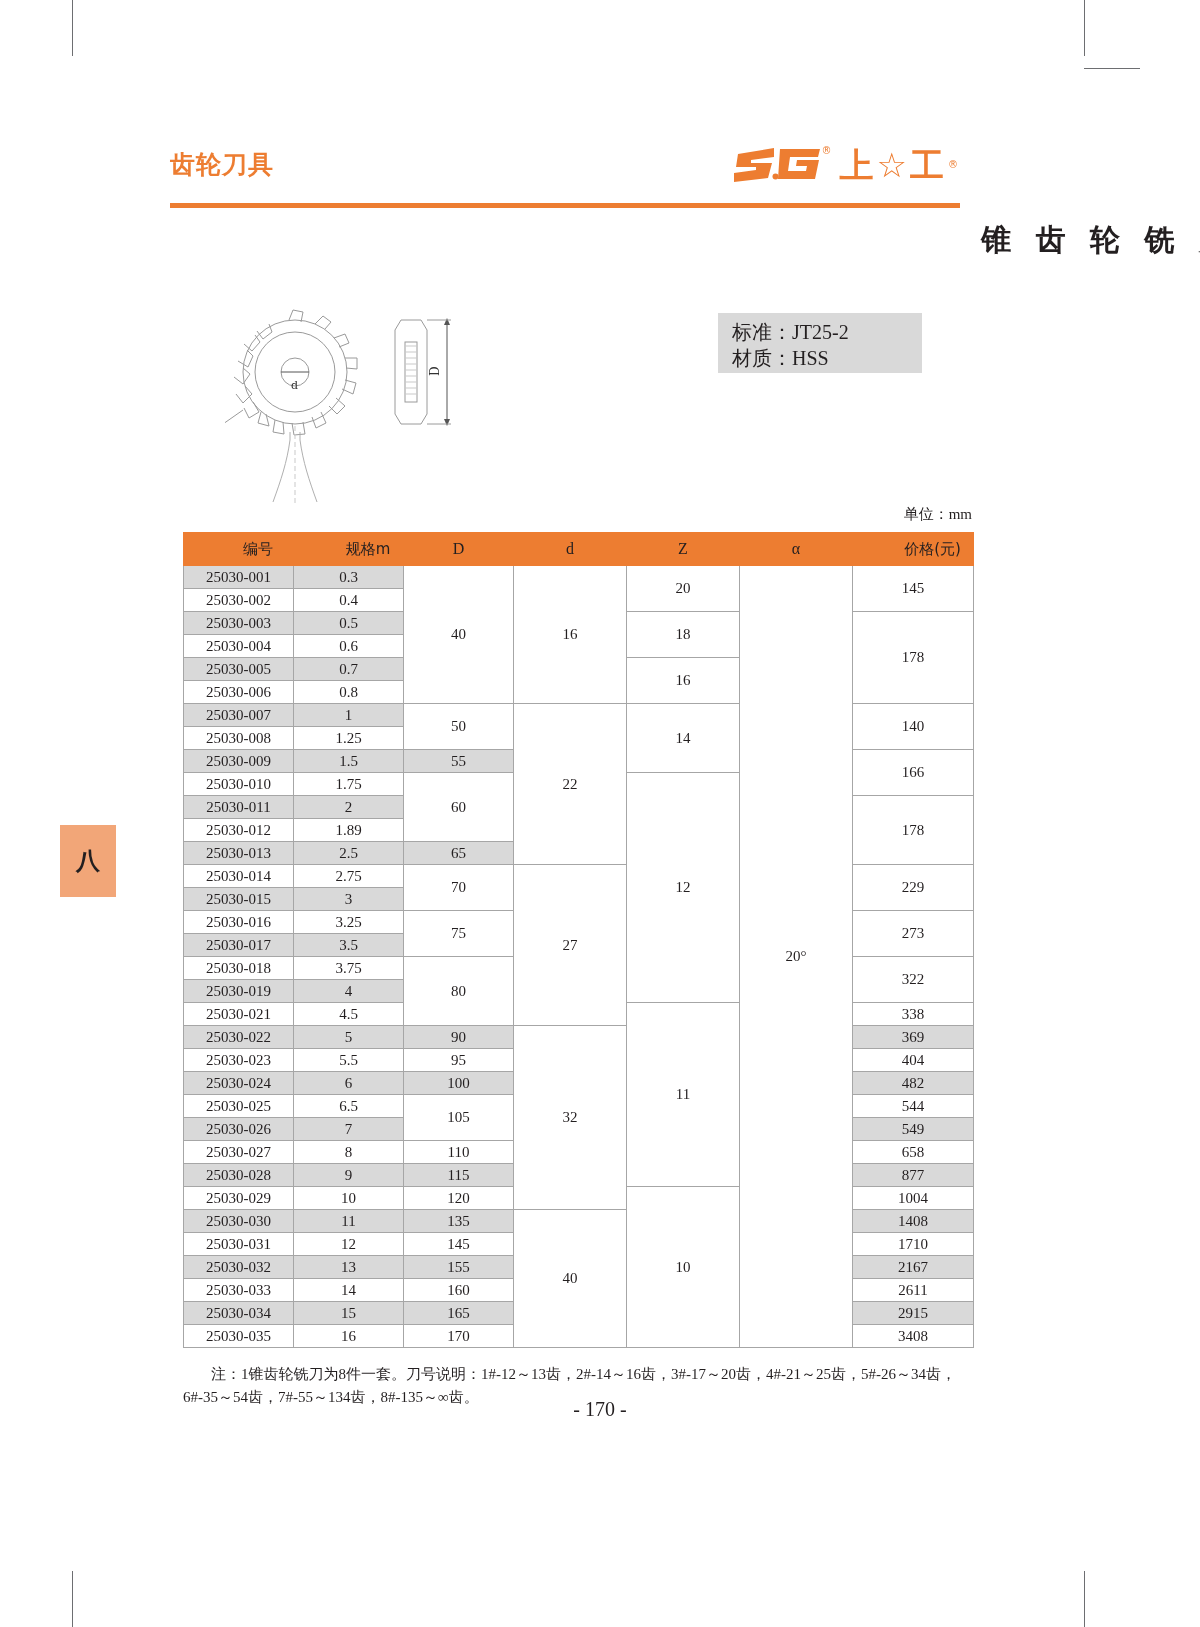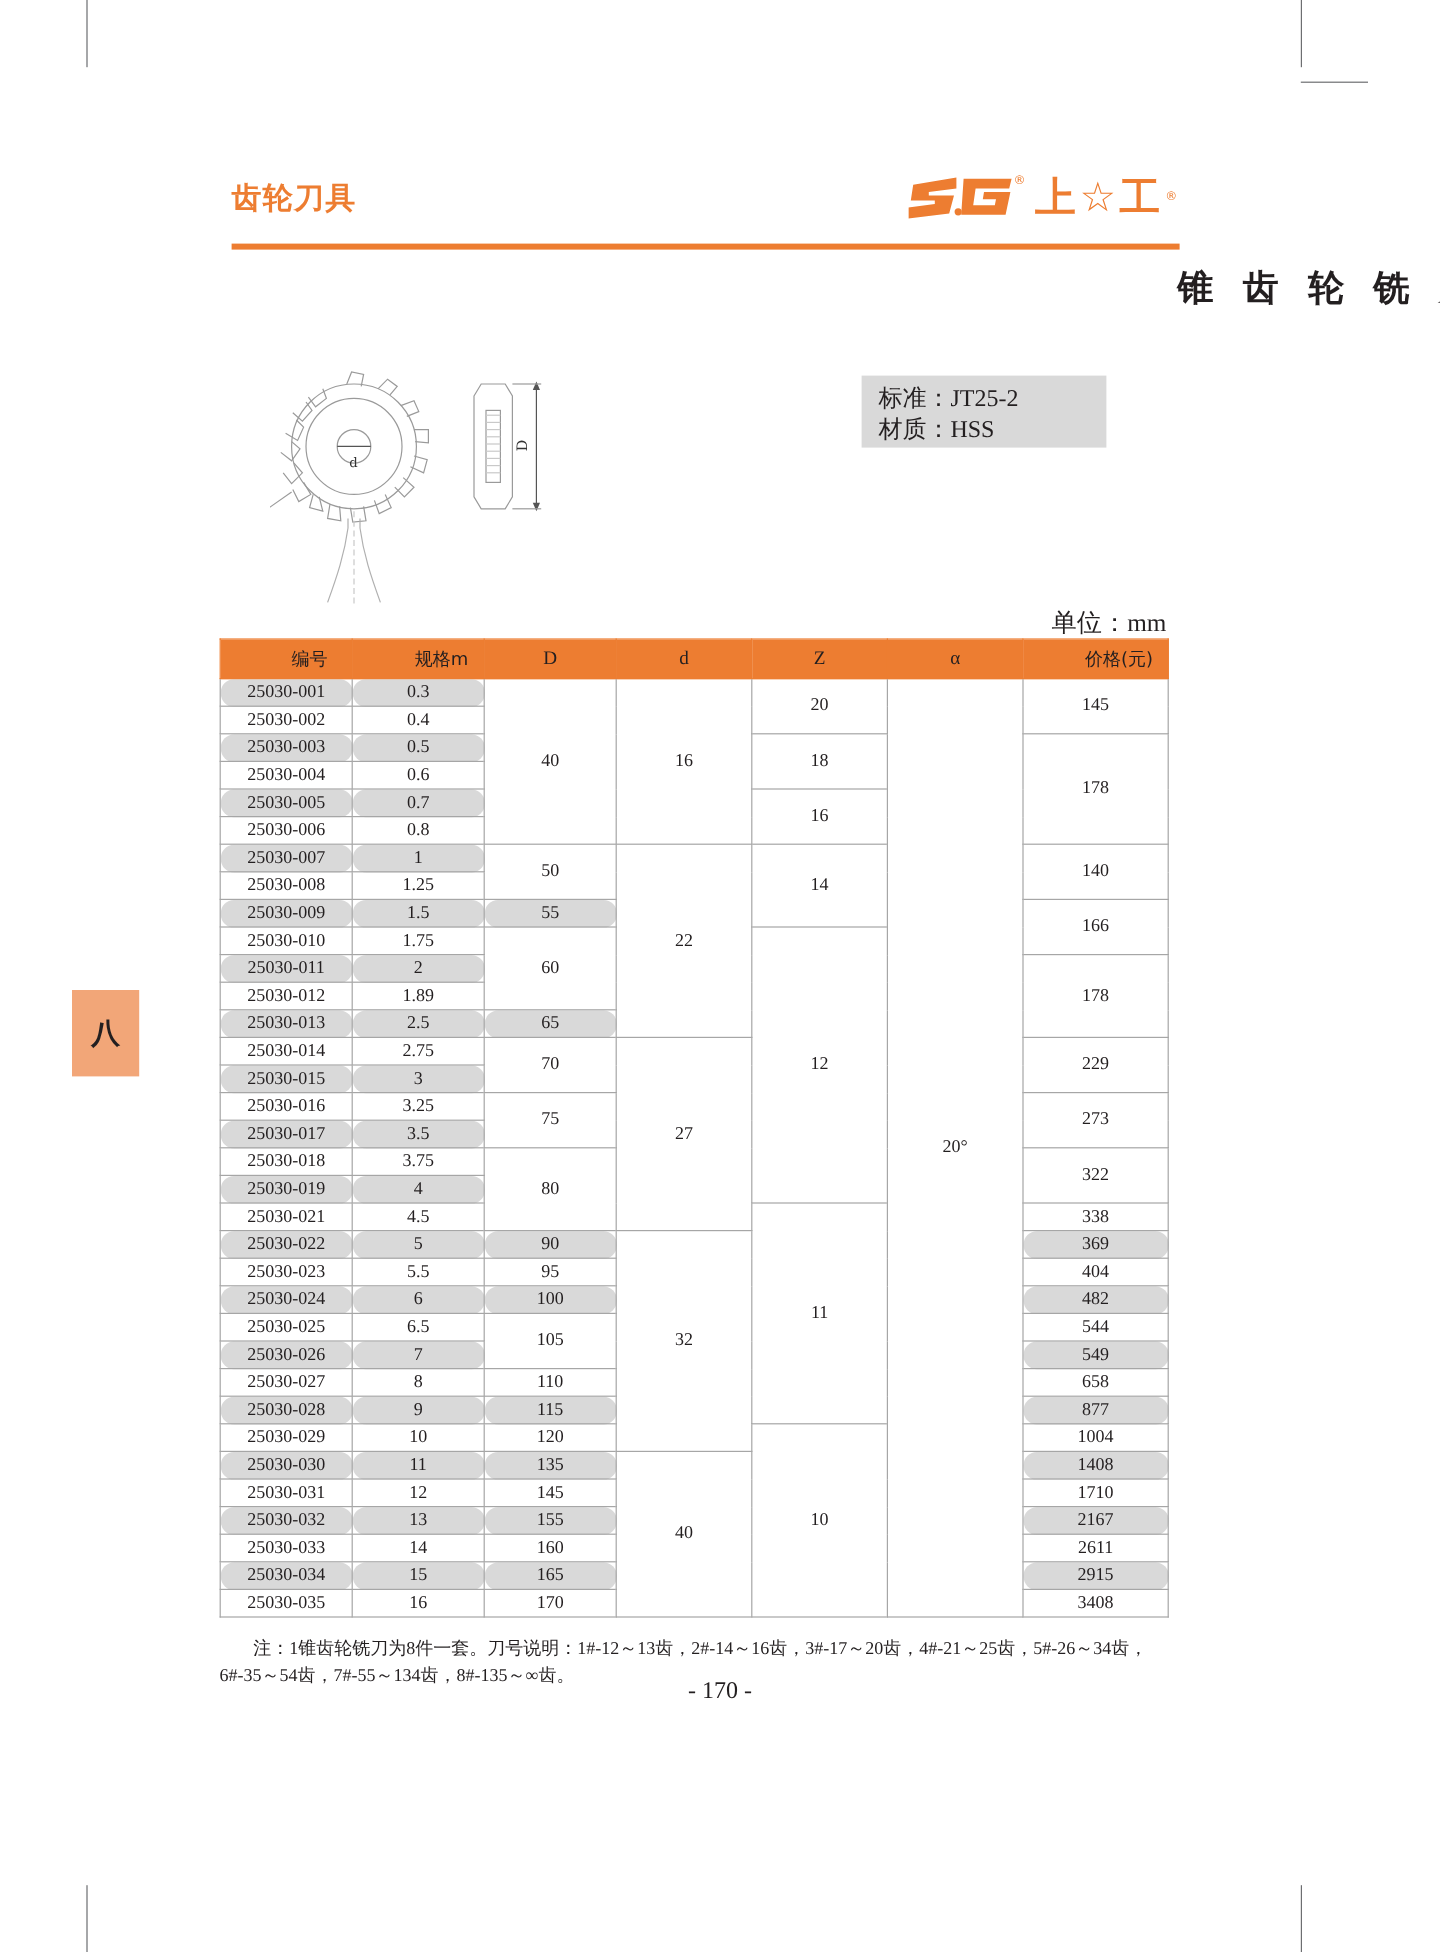--- a/index.html
+++ b/index.html
@@ -28,21 +28,21 @@
   .page {
     position: absolute;
     left: 0; top: 0;
     width: 1200px;
     height: 1627px;
   }
 
   
   .header {
     position: absolute;
-    left: 193px;
+    left: 170px;
     top: 140px;
     width: 790px;
     height: 68px;
   }
   .header-title {
     position: absolute;
     left: 0;
     top: 8px;
     font-family: "DejaVu Sans", "Liberation Sans", sans-serif;
     font-size: 25px;
@@ -135,21 +135,21 @@
     top: 300px;
     width: 240px;
     height: 210px;
   }
 
   
   .unit-note {
     position: absolute;
     right: 228px;
     top: 505px;
-    font-size: 21px;
+    font-size: 15px;
   }
 
   
   .side-tab {
     position: absolute;
     left: 60px;
     top: 825px;
     width: 56px;
     height: 72px;
     background: #f2a678;
@@ -191,21 +191,21 @@
   }
   table.spec td {
     border: 1px solid #a6a6a6;
     height: 22px;
     text-align: center;
     vertical-align: middle;
     font-size: 15px;
     padding: 0;
     color: #231f20;
   }
-  table.spec tr.alt td.shade { background: #d9d9d9; border-radius: 11px; }
+  table.spec tr.alt td.shade { background: #d9d9d9; }
 
   
   .footnote {
     position: absolute;
     left: 183px;
     top: 1363px;
     width: 795px;
     font-size: 15px;
     line-height: 23px;
     text-align: justify;

